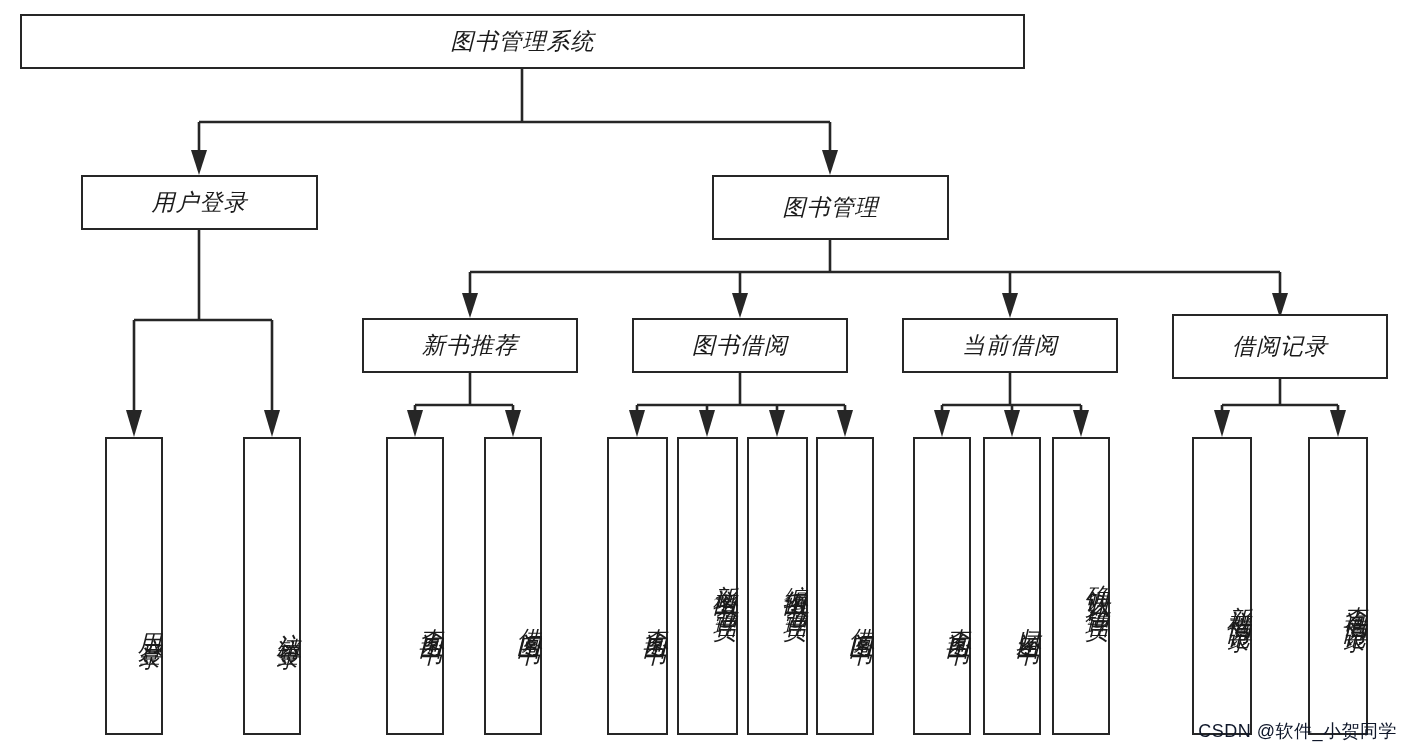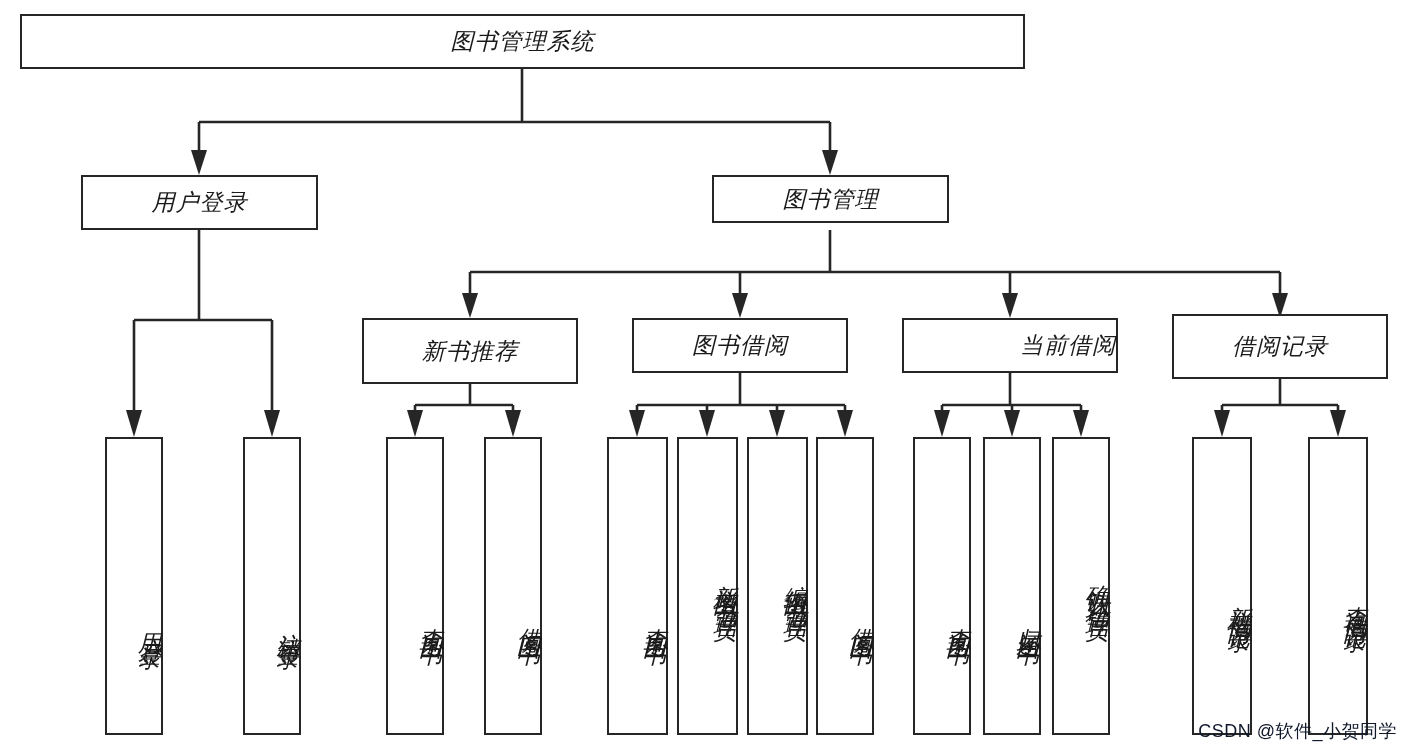--- a/index.html
+++ b/index.html
@@ -136,31 +136,31 @@
     <polygon class="edge-head" points="1338,437 1330,410 1346,410"></polygon>
   </svg>
 
   <div class="node node-h" style="left:20px; top:14px; width:1005px; height:55px;">
     <span>图书管理系统</span>
   </div>
 
   <div class="node node-h" style="left:81px; top:175px; width:237px; height:55px;">
     <span>用户登录</span>
   </div>
-  <div class="node node-h" style="left:712px; top:175px; width:237px; height:48px;">
+  <div class="node node-h" style="left:712px; top:175px; width:237px; height:65px;">
     <span>图书管理</span>
   </div>
 
-  <div class="node node-h" style="left:362px; top:318px; width:216px; height:66px;">
+  <div class="node node-h" style="left:362px; top:318px; width:216px; height:55px;">
     <span>新书推荐</span>
   </div>
   <div class="node node-h" style="left:632px; top:318px; width:216px; height:55px;justify-content:center;">
     <span>图书借阅</span>
   </div>
-  <div class="node node-h" style="left:902px; top:318px; width:216px; height:55px;justify-content:flex-end;">
+  <div class="node node-h" style="left:902px; top:318px; width:216px; height:55px;">
     <span>当前借阅</span>
   </div>
   <div class="node node-h" style="left:1172px; top:314px; width:216px; height:65px;">
     <span>借阅记录</span>
   </div>
 
   <div class="node node-v" style="left:105px; top:437px; width:58px; height:298px; padding-top:78px;">
     <span>用户登录</span>
   </div>
   <div class="node node-v" style="left:243px; top:437px; width:58px; height:298px; padding-top:78px;">

